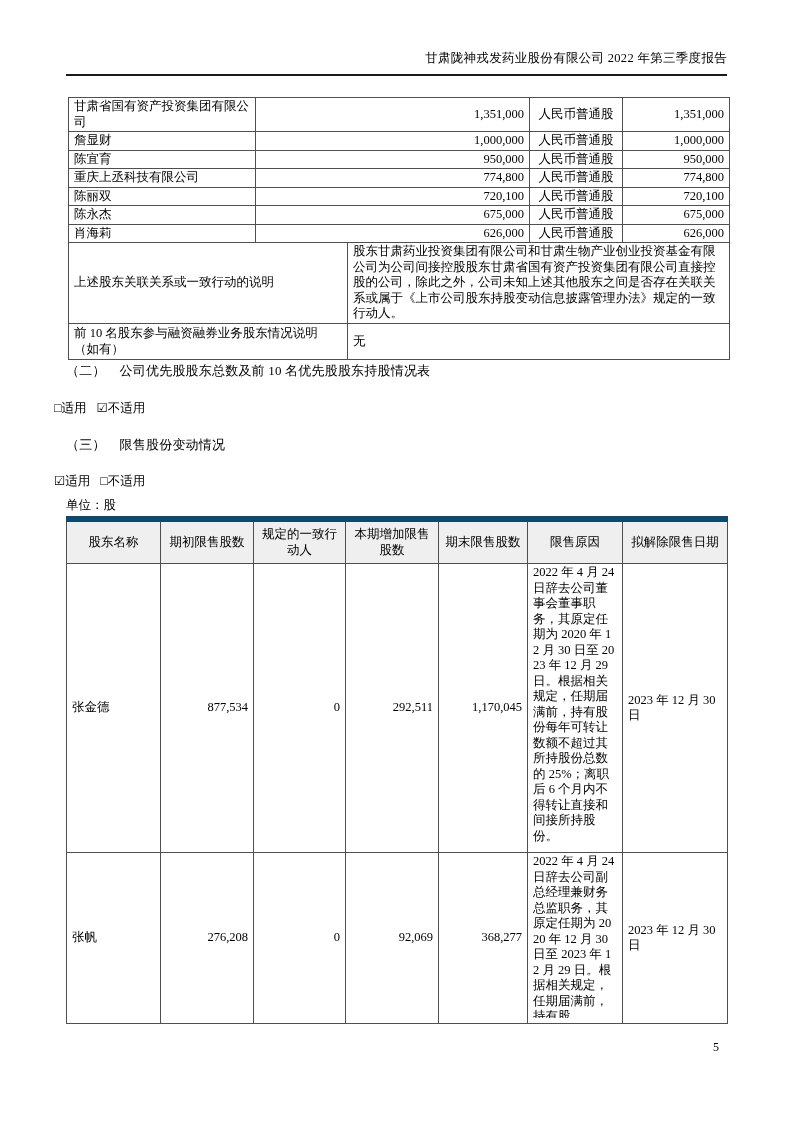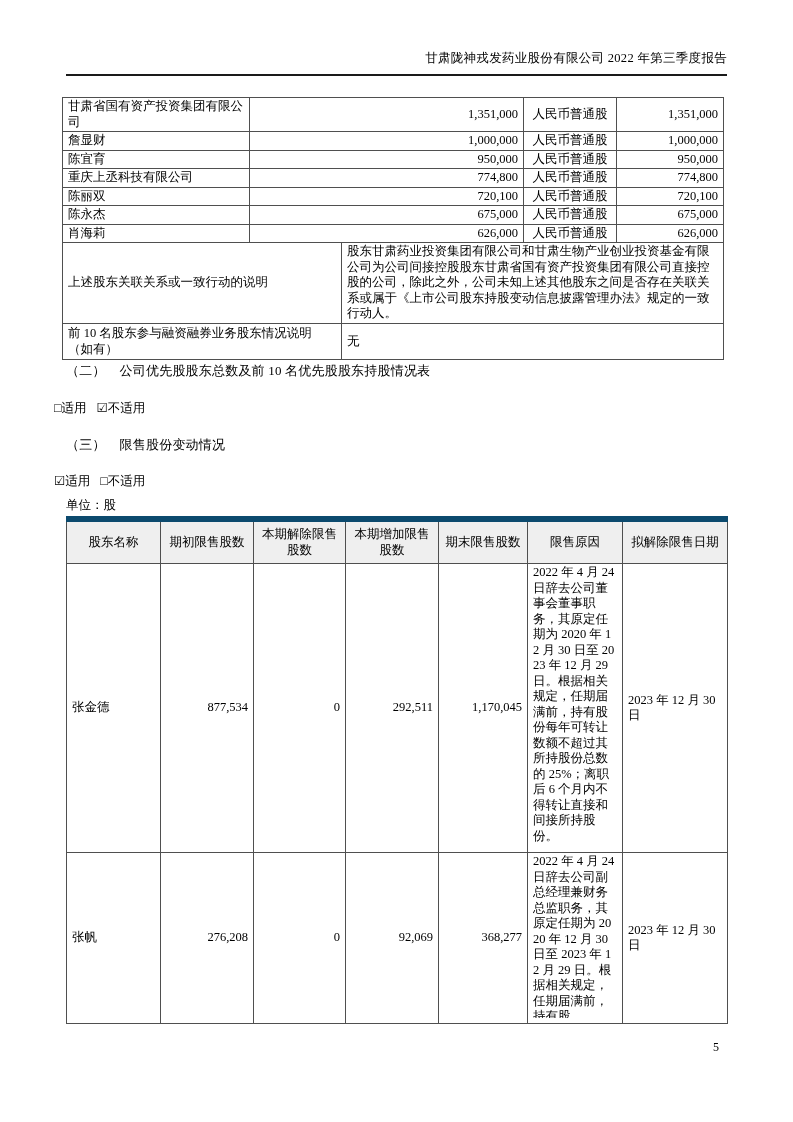--- a/index.html
+++ b/index.html
@@ -18,21 +18,21 @@
     border-top:2px solid #1a1a1a; height:0;
   }
   table.t {
     border-collapse:collapse; table-layout:fixed; width:661px;
     font-size:12.5px; line-height:15.5px;
   }
   table.t td {
     border:1px solid #4f4f4f; padding:1px 5px; overflow:hidden;
     vertical-align:middle; word-break:break-all;
   }
-  .tbl1-wrap { position:absolute; left:62px; top:97px; }
+  .tbl1-wrap { position:absolute; left:68px; top:97px; }
   .tbl1b { margin-top:-1px; }
   .num { text-align:right; }
   .ctr { text-align:center; }
   .row1 td { height:31px; }
   .rowS td { height:15px; }
   .relation-row td { height:78px; }
   .margin-row td { height:33px; }
   .section-head {
     position:absolute; left:66px; width:661px; font-weight:normal;
     font-size:13px; letter-spacing:0.2px;
@@ -161,21 +161,21 @@
           <col style="width:92px">
         <col style="width:93px">
           <col style="width:89px">
           <col style="width:95px">
           <col style="width:105px">
       </colgroup>
       <tbody>
           <tr class="hdr">
         <td>股东名称</td>
         <td>期初限售股数</td>
-        <td>本期解除限售股数</td>
+        <td>规定的一致行动人</td>
         <td>本期增加限售股数</td>
         <td>期末限售股数</td>
         <td>限售原因</td>
         <td>拟解除限售日期</td>
       </tr>
       <tr class="drow1">
         <td>张金德</td>
         <td class="num">877,534</td>
         <td class="num">0</td>
         <td class="num">292,511</td>

